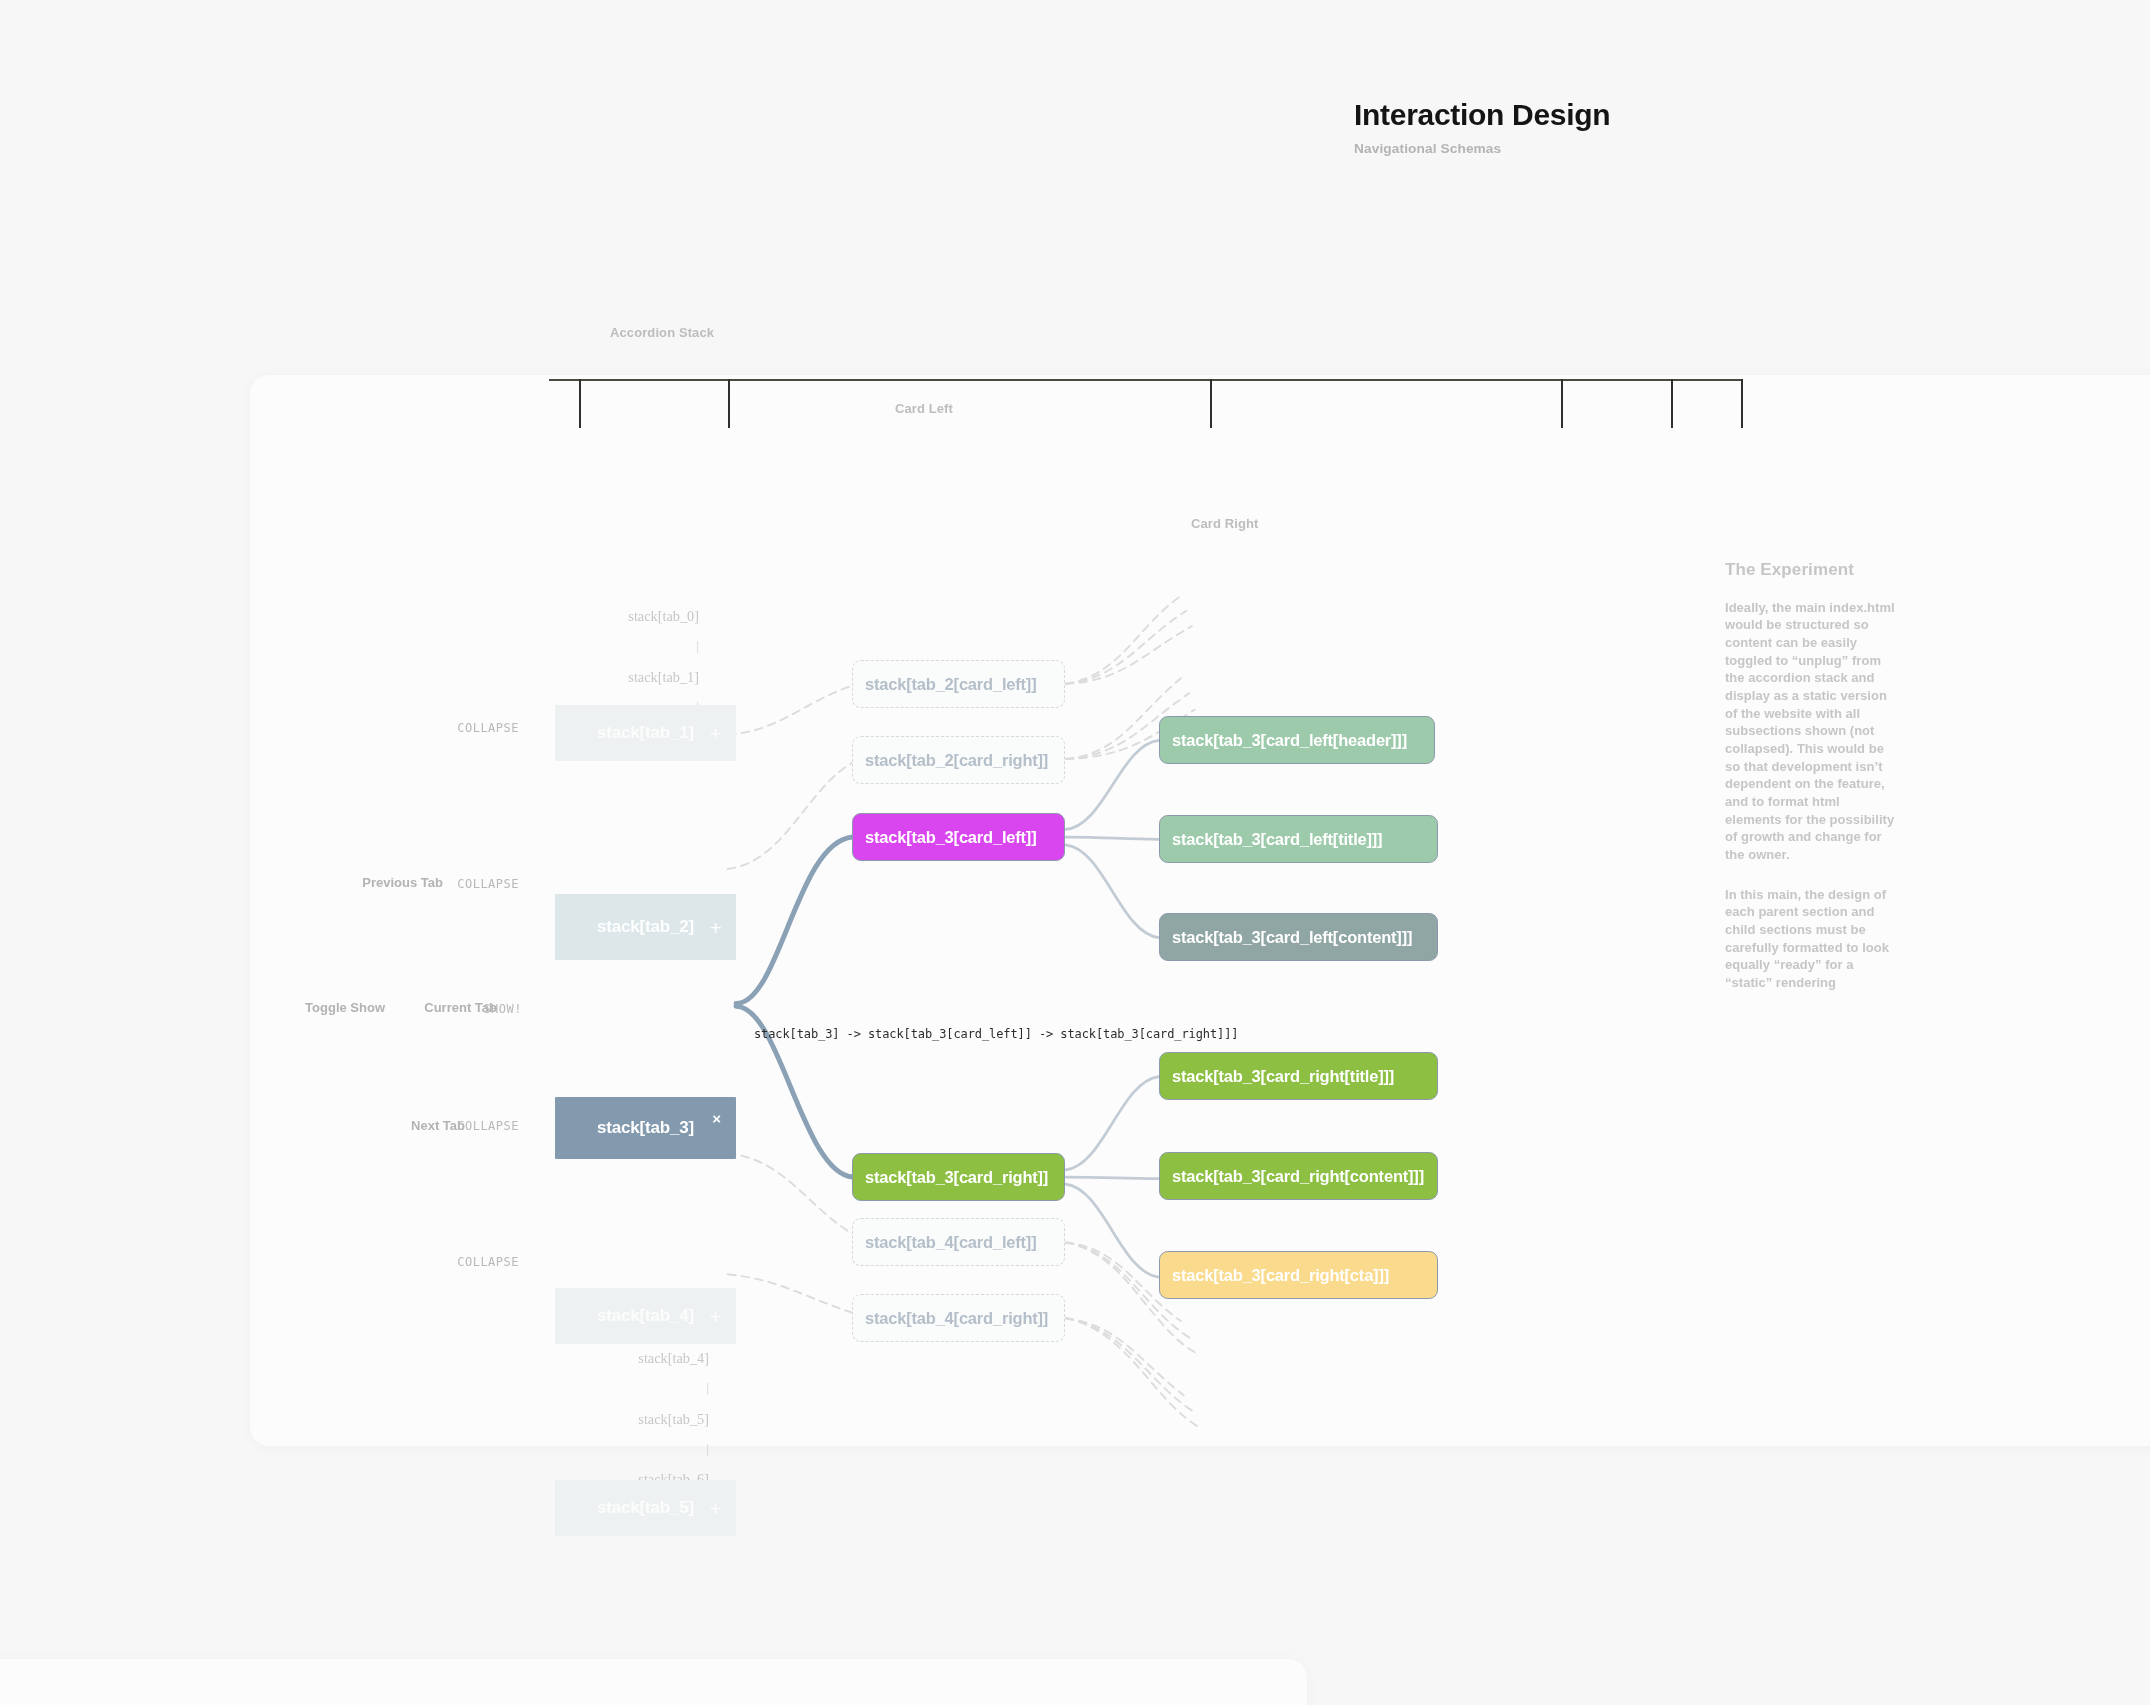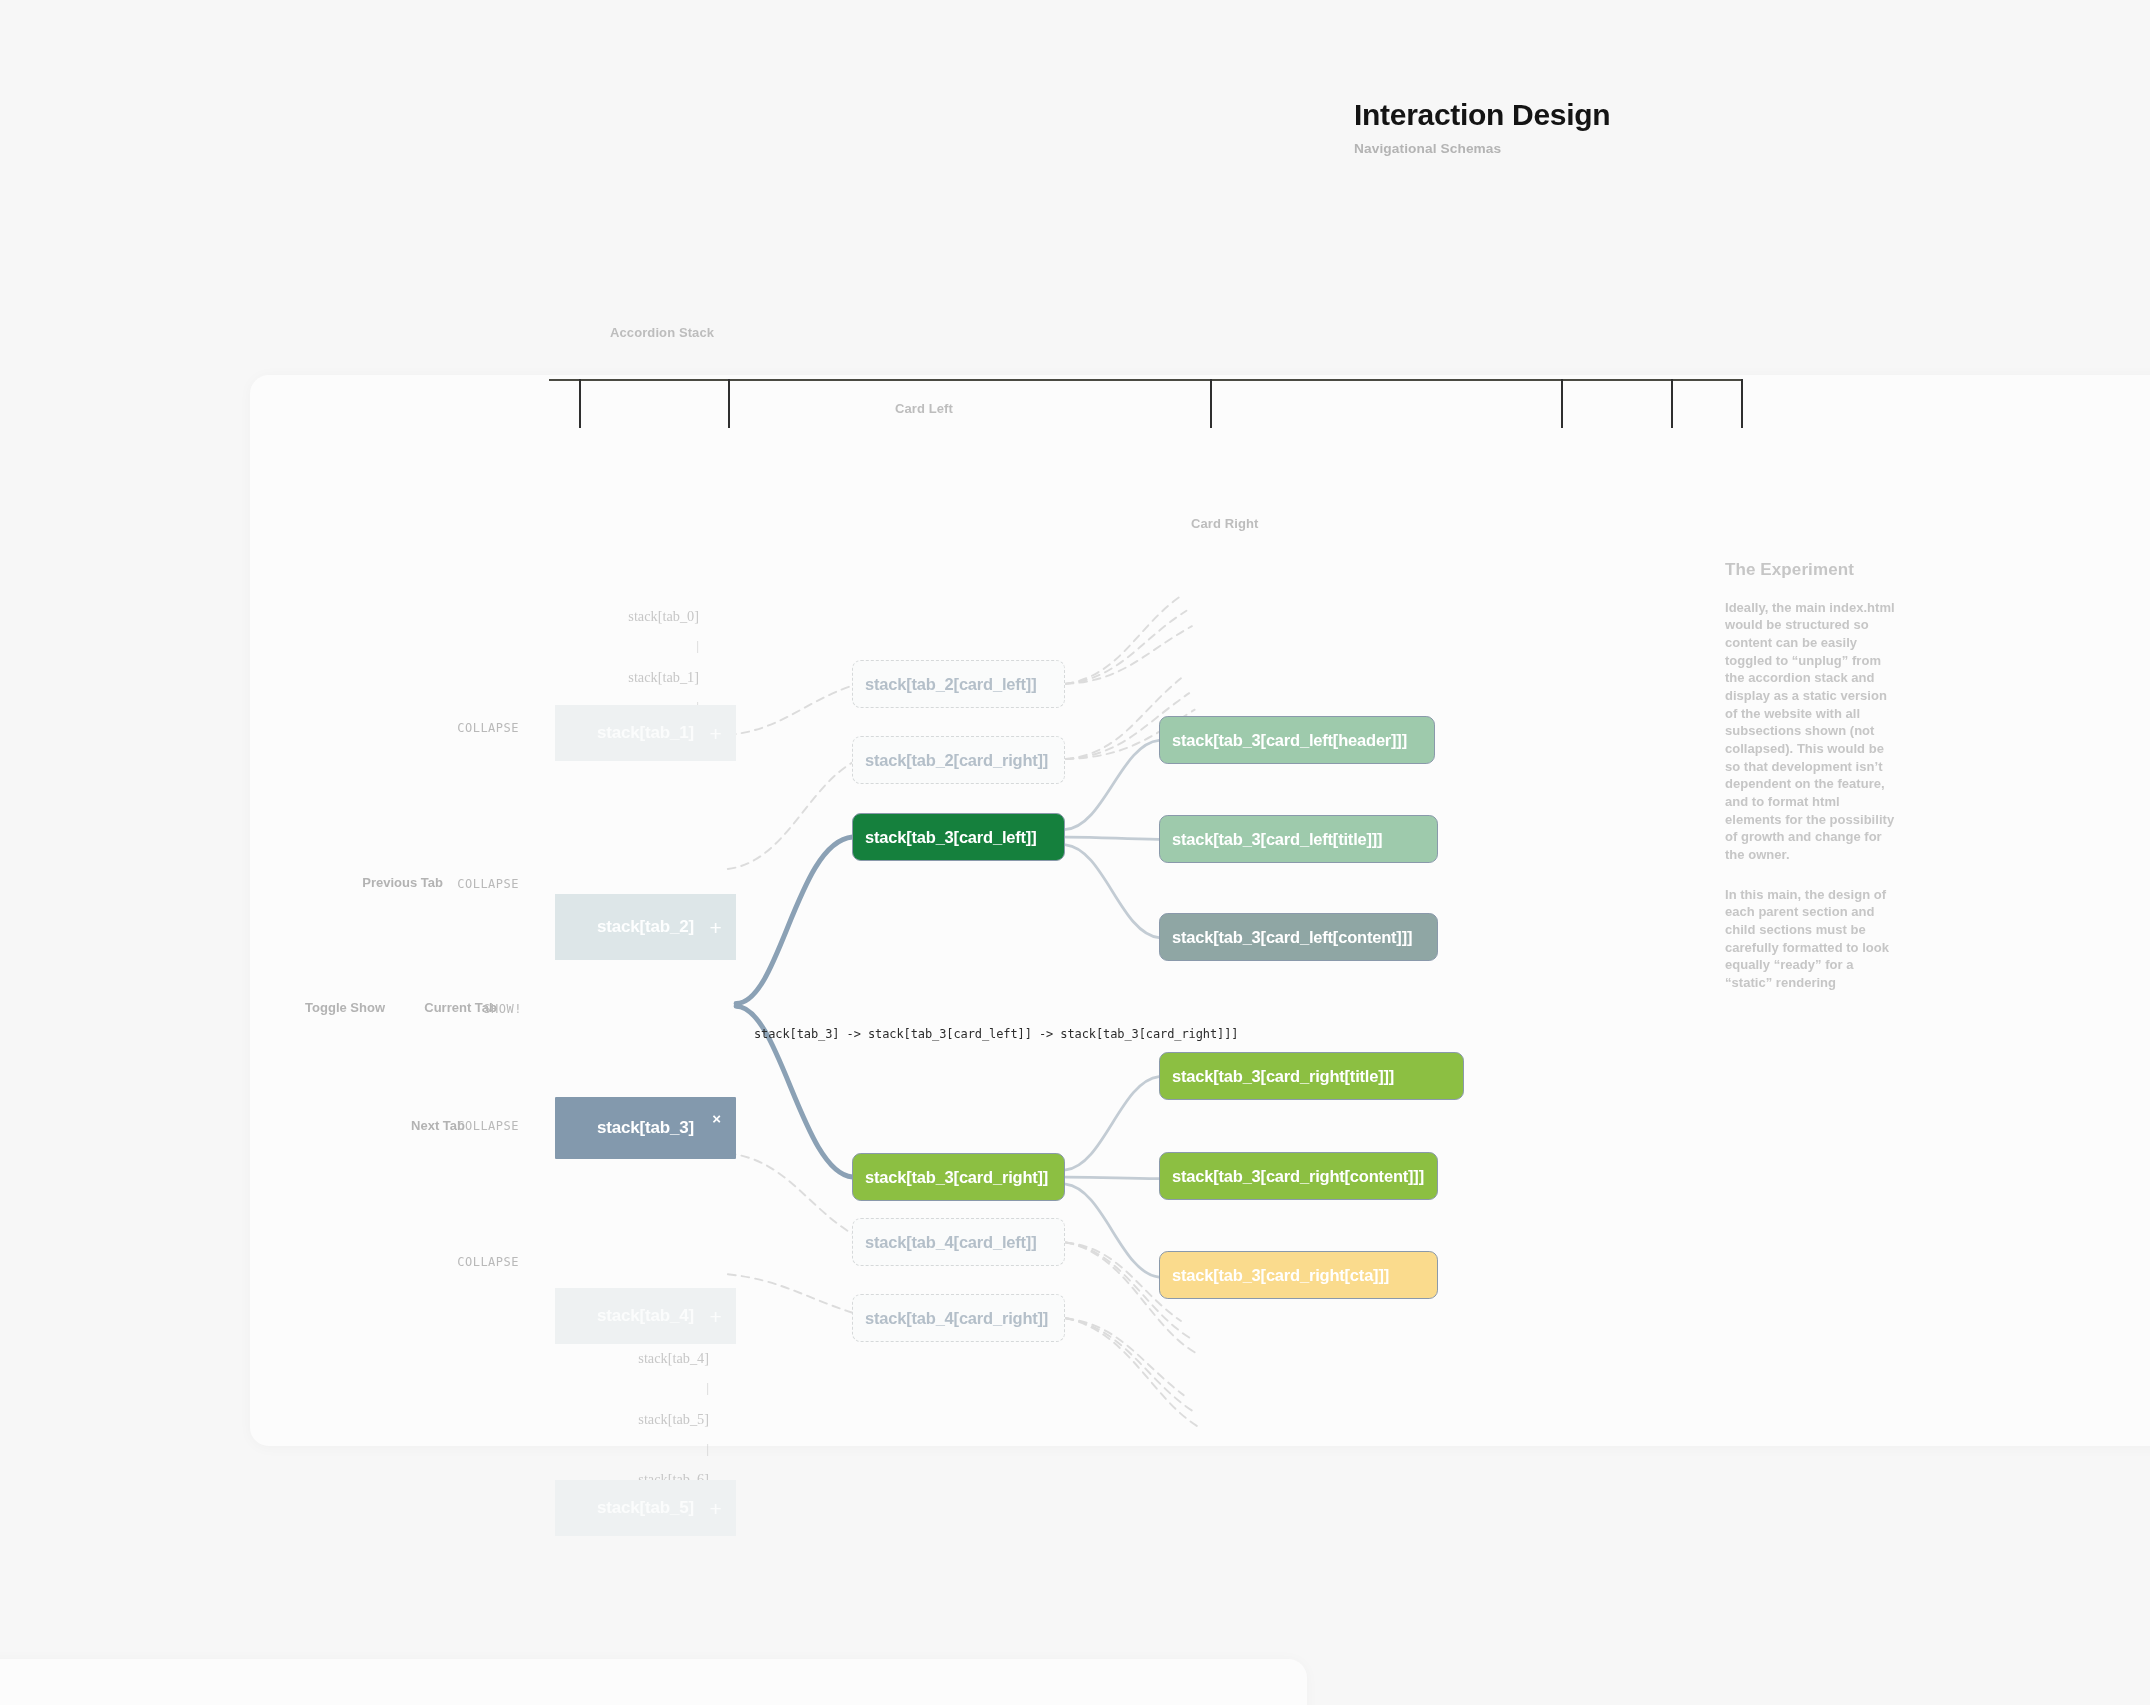--- a/index.html
+++ b/index.html
@@ -97,21 +97,21 @@
   }
   .node span{
     font-size:16.5px;font-weight:bold;white-space:nowrap;letter-spacing:-0.2px;
   }
   .node-ghost{
     border:1.6px dashed #d6d9da;background:#fafbfb;
   }
   .node-ghost span{color:#b4bfc9;}
   .node-solid{border:1.6px solid #8a99ab;}
   .node-solid span{color:#ffffff;}
-  .c-teal{background:#15803d;}
+  .c-teal{background:#d946ef;}
   .c-mint{background:#9ecaac;}
   .c-slate{background:#8fa6a4;}
   .c-green{background:#8cbf42;}
   .c-amber{background:#fadb8d;}
 
   
   #path-caption{
     font-family:"DejaVu Sans Mono", monospace;
     font-size:12px;color:#2c2c2c;white-space:nowrap;letter-spacing:-0.1px;margin-top:32px;
   }
@@ -267,21 +267,21 @@
 
 <div class="abs node node-solid c-mint" style="left:1159px;top:716px;width:276px;">
   <span>stack[tab_3[card_left[header]]]</span>
 </div>
 <div class="abs node node-solid c-mint" style="left:1159px;top:815px;width:279px;">
   <span>stack[tab_3[card_left[title]]]</span>
 </div>
 <div class="abs node node-solid c-slate" style="left:1159px;top:913px;width:279px;">
   <span>stack[tab_3[card_left[content]]]</span>
 </div>
-<div class="abs node node-solid c-green" style="left:1159px;top:1052px;width:305px;">
+<div class="abs node node-solid c-green" style="left:1159px;top:1052px;width:279px;">
   <span>stack[tab_3[card_right[title]]]</span>
 </div>
 <div class="abs node node-solid c-green" style="left:1159px;top:1152px;width:279px;">
   <span>stack[tab_3[card_right[content]]]</span>
 </div>
 <div class="abs node node-solid c-amber" style="left:1159px;top:1251px;width:279px;">
   <span>stack[tab_3[card_right[cta]]]</span>
 </div>
 
 <div class="abs" id="path-caption" style="left:754px;top:995px;">stack[tab_3] -&gt; stack[tab_3[card_left]] -&gt; stack[tab_3[card_right]]]</div>

